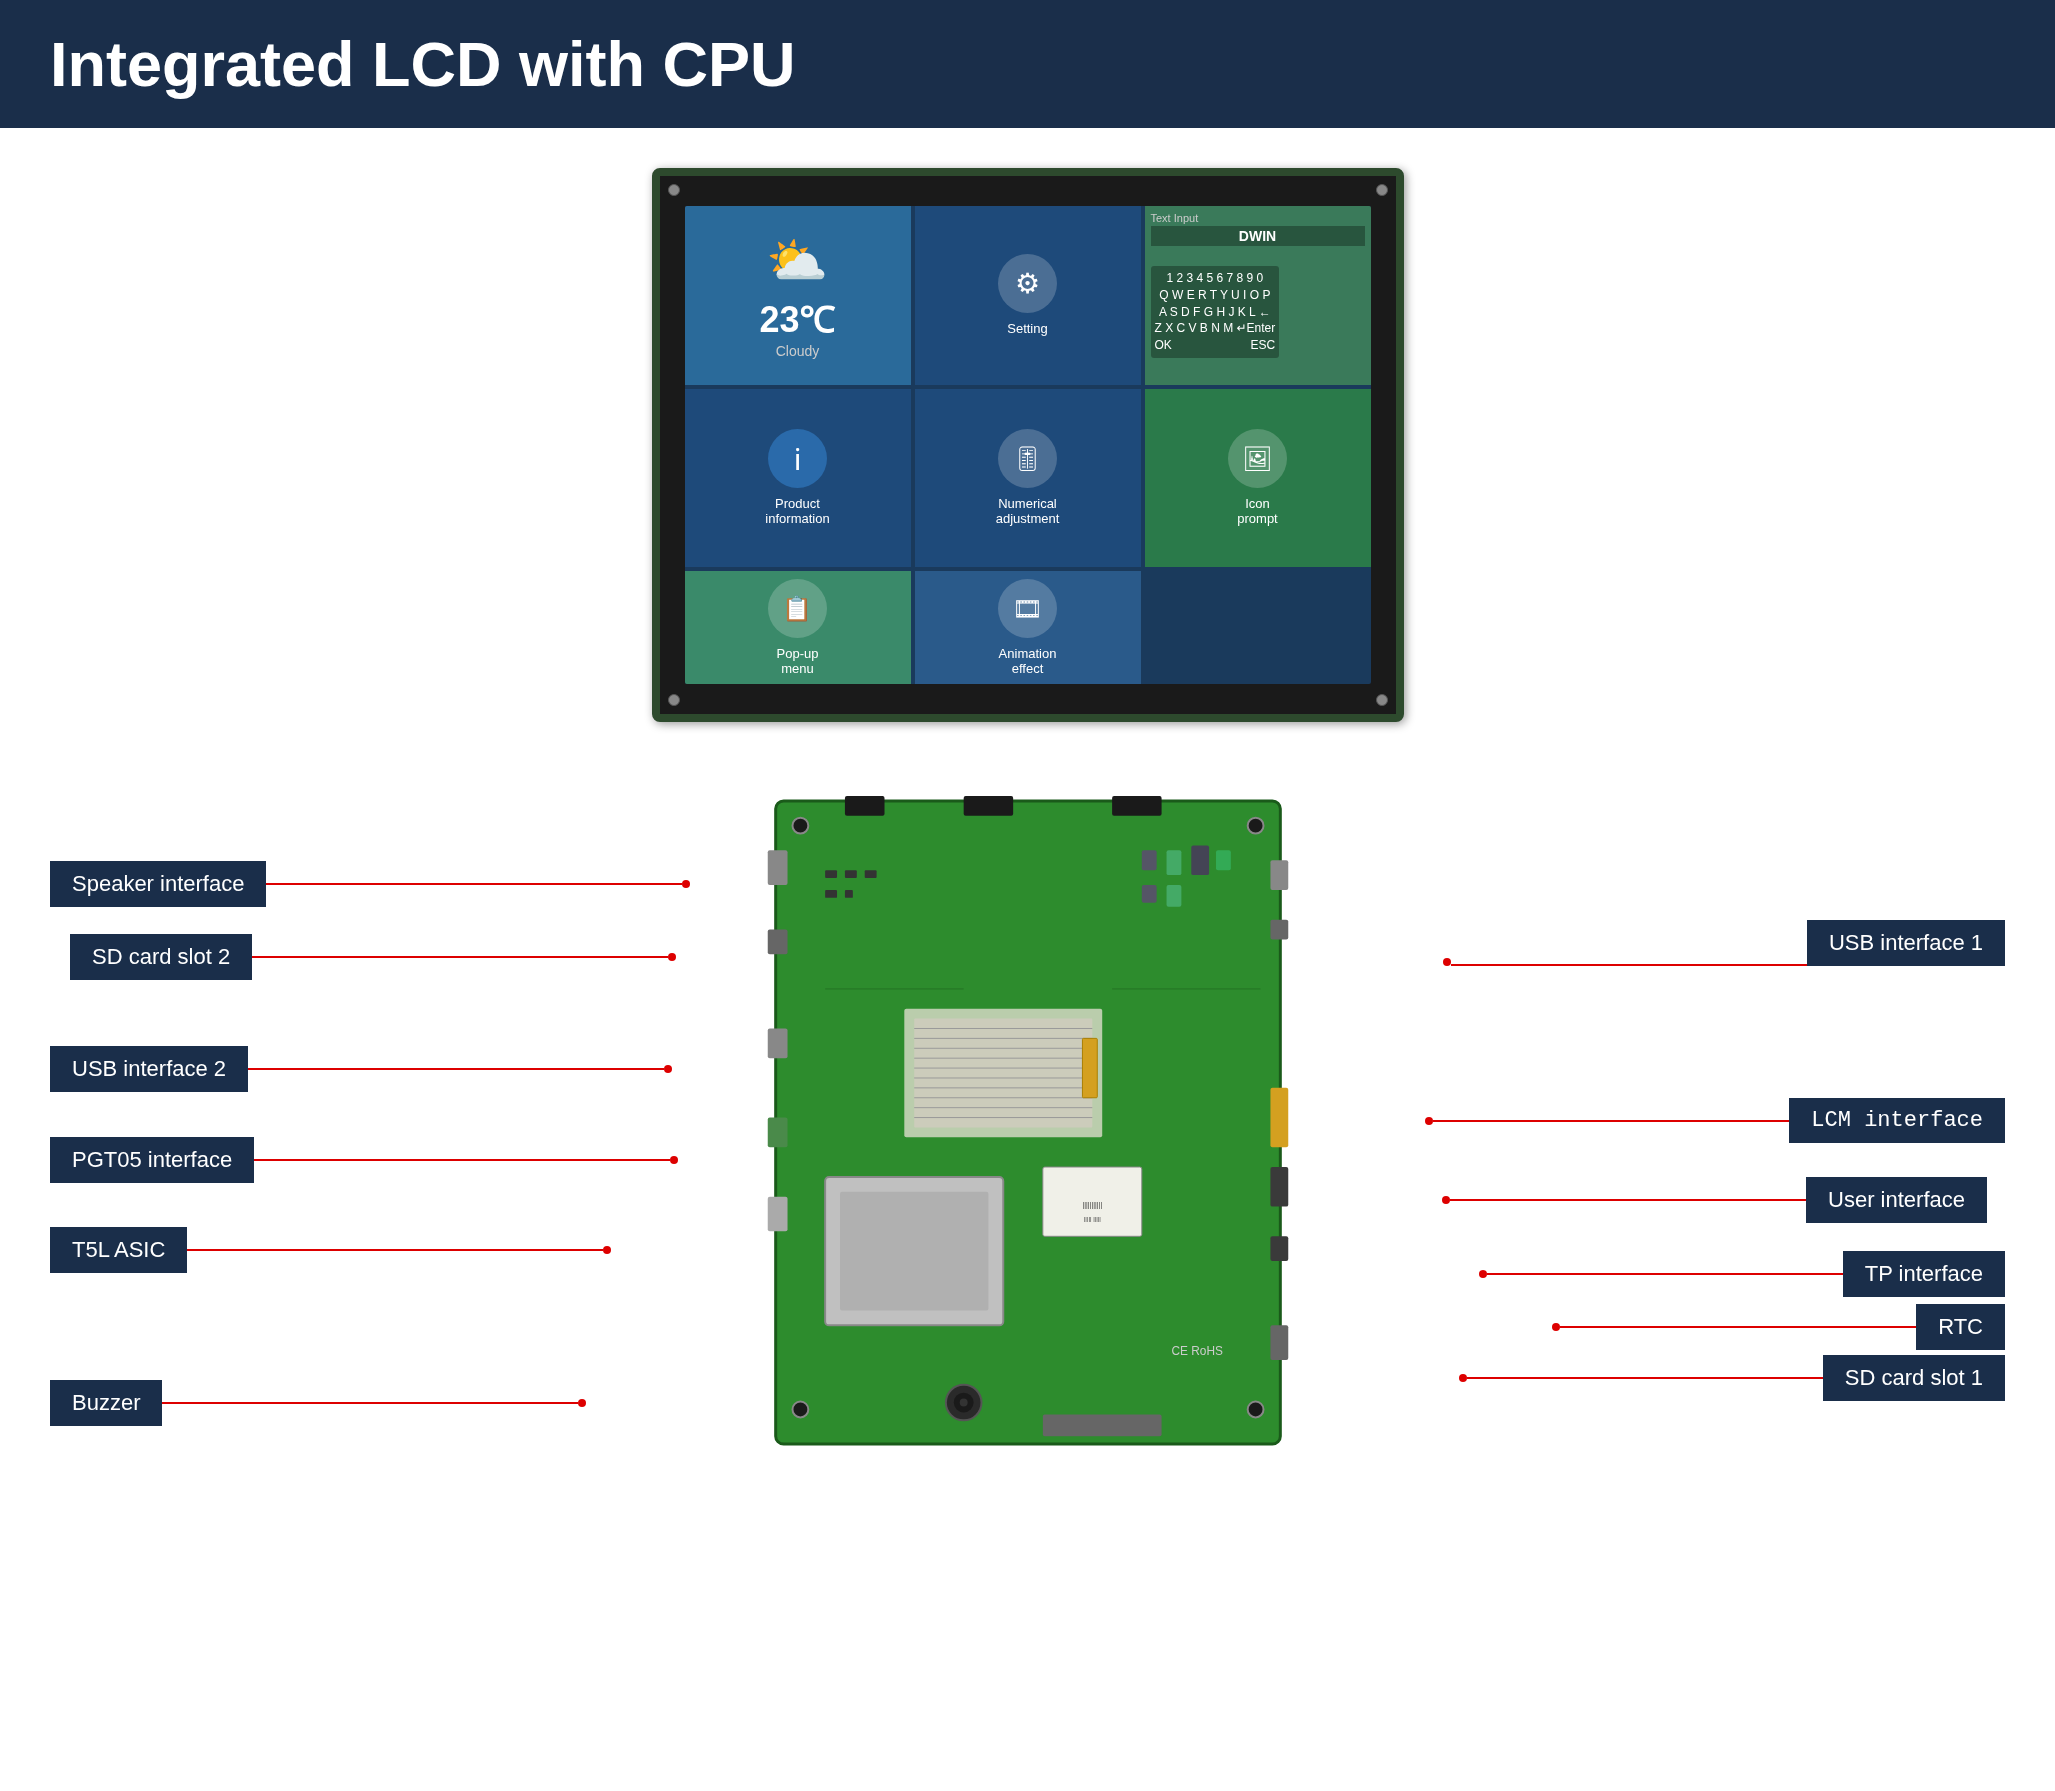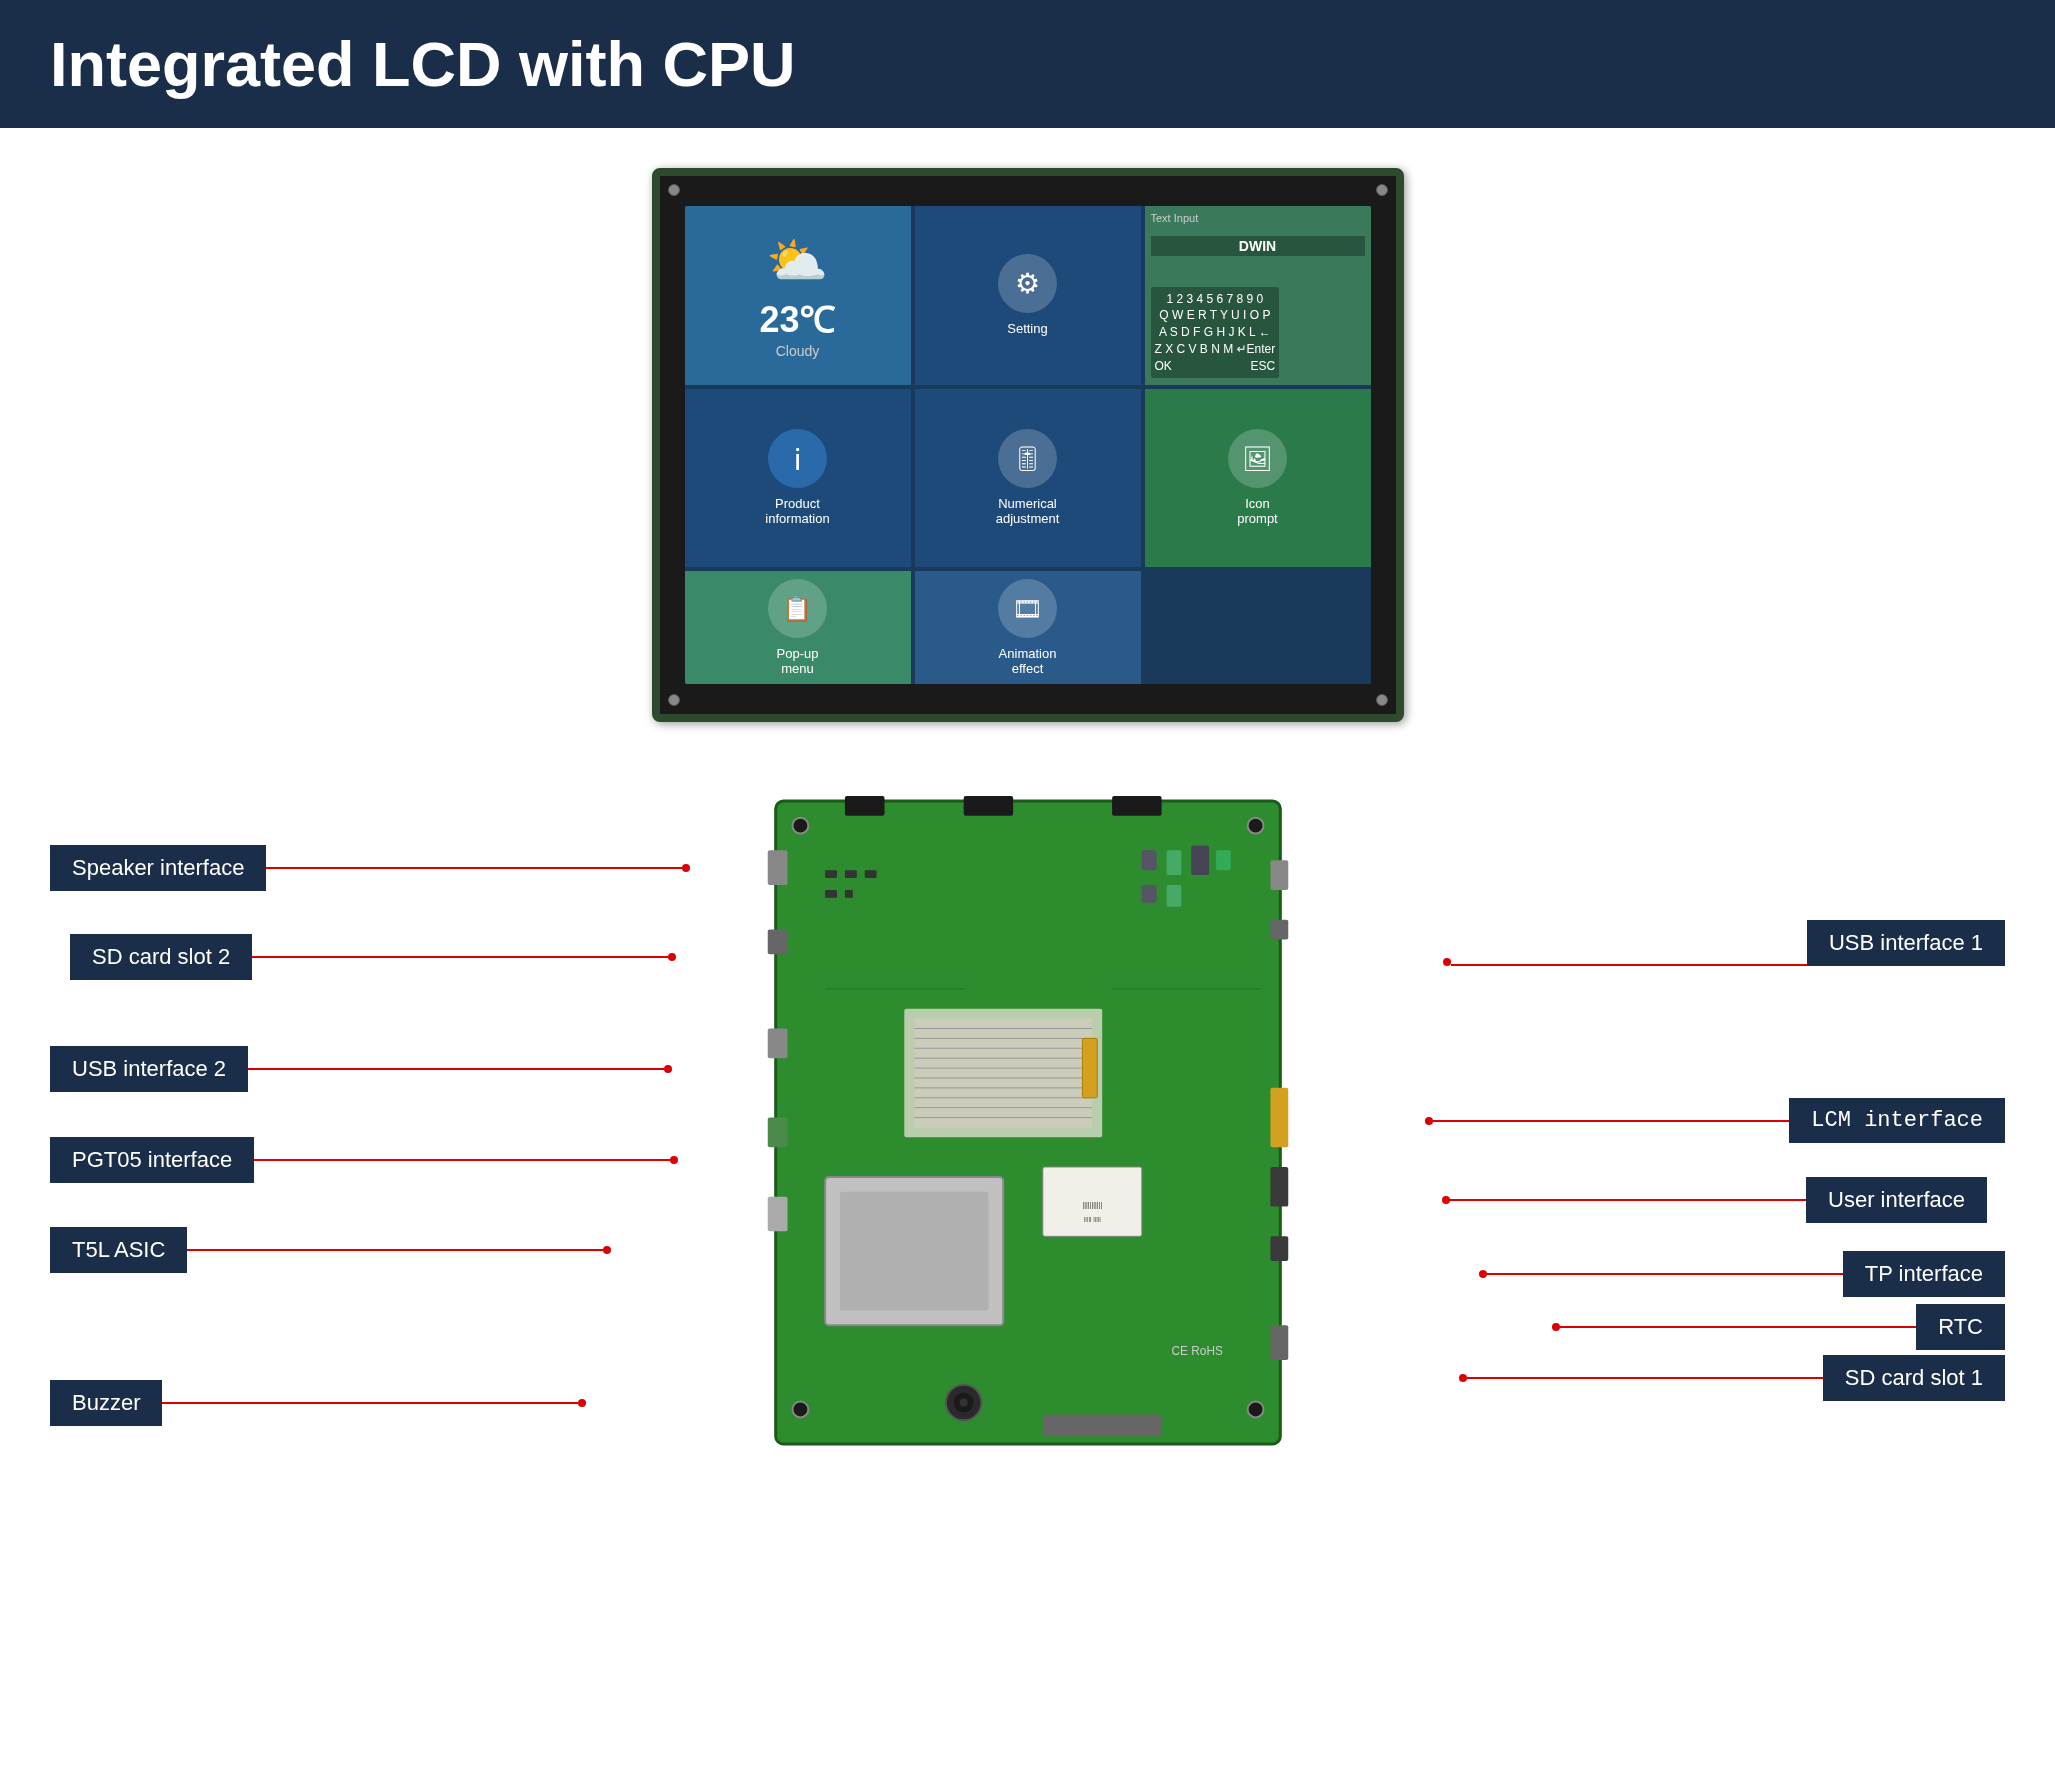--- a/index.html
+++ b/index.html
@@ -68,21 +68,21 @@
       padding: 8px;
     }
 
     .cell-setting {
       background: #1e4a7a;
     }
     .cell-text-input {
       background: #3a7a5a;
       padding: 6px;
       align-items: flex-start;
-      justify-content: space-between;
+      justify-content: flex-start;
     }
     .cell-weather {
       background: #2a6a9a;
       grid-row: 1;
     }
     .cell-product {
       background: #1e4a7a;
     }
     .cell-numerical {
       background: #1e4a7a;
@@ -340,21 +340,21 @@
         <circle cx="200" cy="618" r="10" fill="#1a1a1a"></circle>
         <circle cx="200" cy="618" r="4" fill="#333"></circle>
 
         <rect x="280" y="630" width="120" height="22" rx="2" fill="#666"></rect>
 
         <line x1="60" y1="200" x2="200" y2="200" stroke="#1a5a1a" stroke-width="1" opacity="0.5"></line>
         <line x1="350" y1="200" x2="500" y2="200" stroke="#1a5a1a" stroke-width="1" opacity="0.5"></line>
       </svg>
     </div>
 
-    <div class="annotation ann-left" style="position:absolute;left:0;top:64px;align-items:center;">
+    <div class="annotation ann-left" style="position:absolute;left:0;top:80px;align-items:center;">
       <div class="ann-box">Speaker interface</div>
       <div class="ann-line" style="width:416px;"></div>
       <div class="ann-dot"></div>
     </div>
 
     <div class="annotation ann-left" style="position:absolute;left:0;top:153px;align-items:center;padding-left:20px;">
       <div class="ann-box">SD card slot 2</div>
       <div class="ann-line" style="width:416px;"></div>
       <div class="ann-dot"></div>
     </div>

